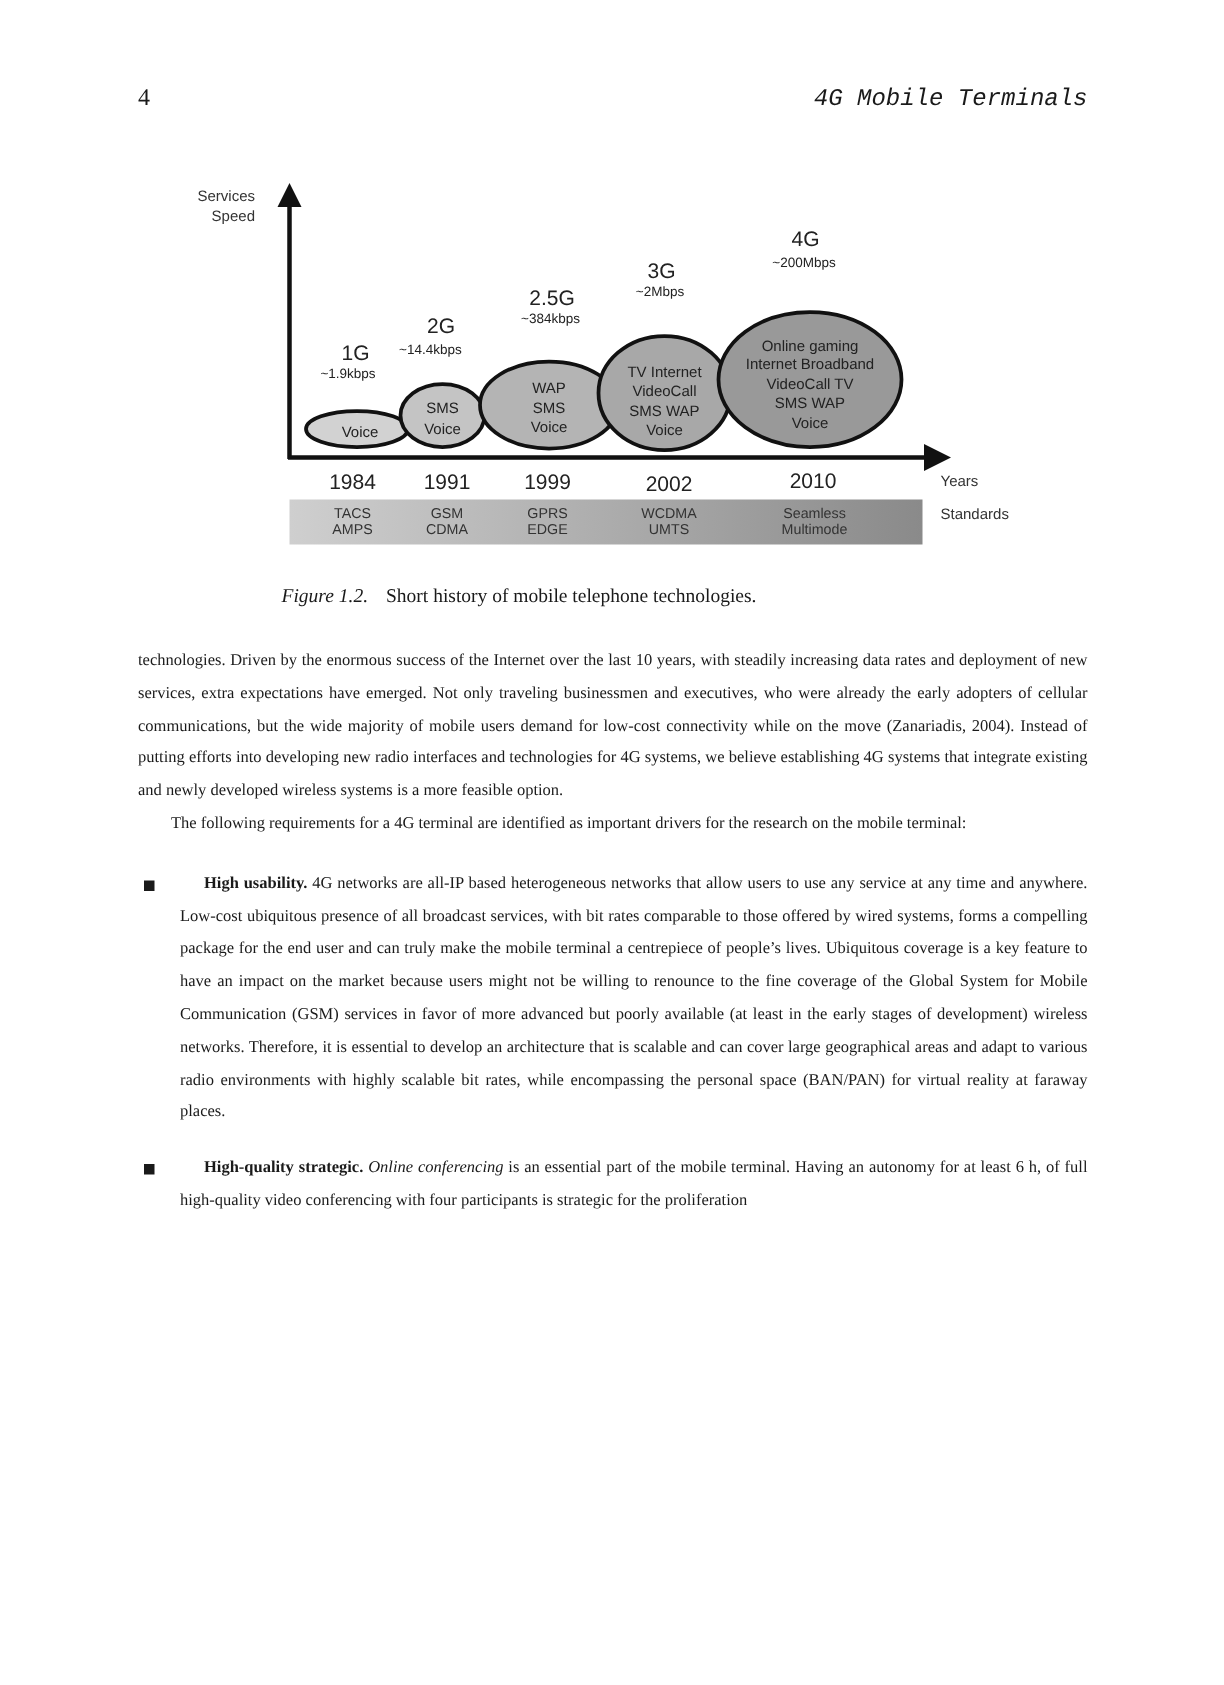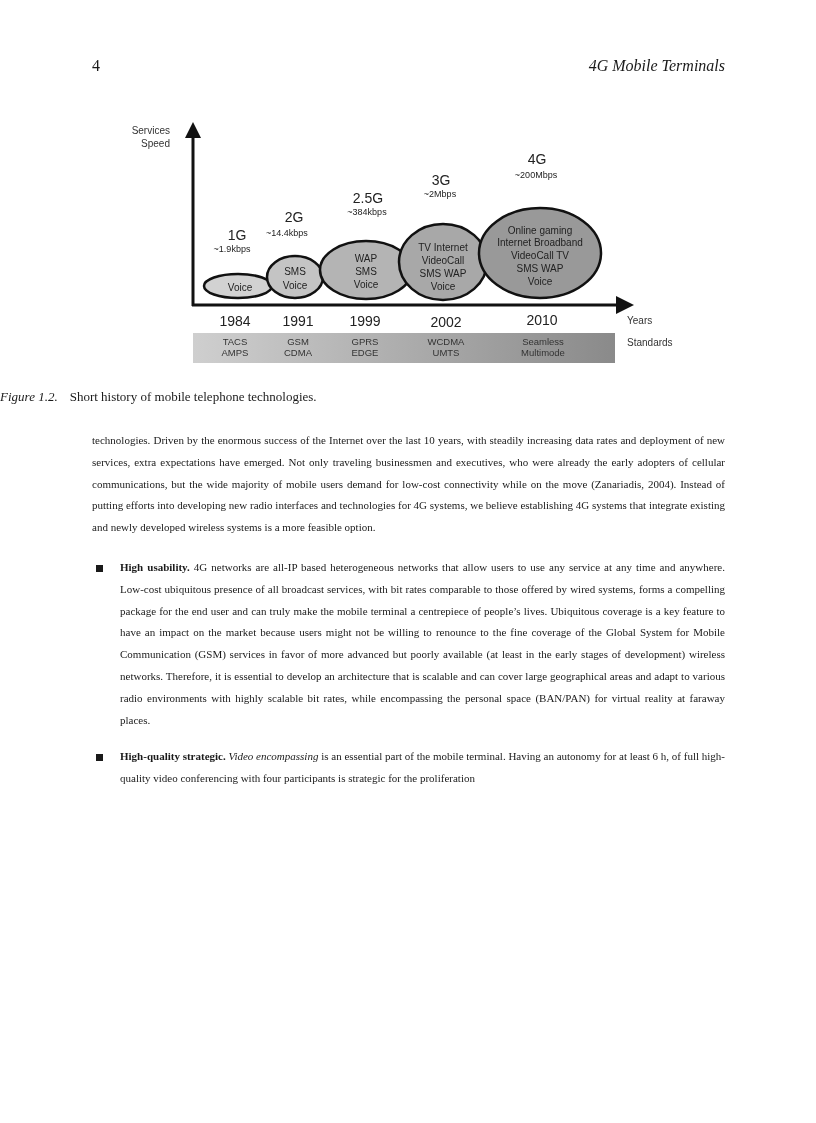--- a/index.html
+++ b/index.html
@@ -1,34 +1,34 @@
 <!DOCTYPE html>
 <html><head>
   <meta charset="utf-8">
   <style>
     html, body { margin: 0; padding: 0; background: #ffffff; }
     body { width: 816px; height: 1123px; position: relative; overflow: hidden; color: #1a1a1a; font-family: "Liberation Serif", "DejaVu Serif", serif; }
     .running-head { position: absolute; top: 57px; left: 92px; width: 633px; height: 22px; font-size: 16px; }
     .running-head .page-num { position: absolute; left: 0; top: 0; }
-    .running-head .chapter { position: absolute; right: 0; top: 0; font-style: italic; }
+    .running-head .chapter { position: absolute; right: 0; top: 0; font-style: italic; font-family: Liberation Mono, monospace; }
 
     .figure { position: absolute; left: 0; top: 110px; width: 700px; height: 300px; padding-left: 27px; }
     .figure svg { position: absolute; left: 0; top: 0; }
     .fig-sans { font-family: "Liberation Sans", "DejaVu Sans", sans-serif; }
 
-    .caption { position: absolute; top: 389px; left: 0; width: 692px; text-align: left; font-size: 13px; }
+    .caption { position: absolute; top: 389px; left: 0; width: 692px; text-align: center; font-size: 13px; }
     .caption .cap-label { font-style: italic; margin-right: 12px; }
 
     .body-text { position: absolute; left: 92px; top: 430px; width: 633px; font-size: 11px; line-height: 21.8px; text-align: justify; }
     .body-text p { margin: 0; }
     .body-text p.indent { text-indent: 22px; }
     .bullets { list-style: none; margin: 18px 0 0 0; padding: 0; }
     .bullets li { position: relative; padding-left: 28px; margin-bottom: 15px; }
     .bullets li .bullet-mark { position: absolute; left: 4px; top: 8px; width: 7px; height: 7px; background: #1a1a1a; }
-    .bullets li .lead { font-weight: bold; }
+    .bullets li .lead { font-weight: bold; margin-left: 16px; }
     .bullets li em { font-style: italic; }
   </style>
 </head>
 <body>
 
 <div class="running-head">
   <span class="page-num">4</span>
   <span class="chapter">4G Mobile Terminals</span>
 </div>
 
@@ -133,23 +133,24 @@
     <text x="627" y="346" font-size="10" fill="#333">Standards</text>
   </svg>
 </div>
 
 <div class="caption">
   <span class="cap-label">Figure 1.2.</span><span>Short history of mobile telephone technologies.</span>
 </div>
 
 <div class="body-text">
   <p>technologies. Driven by the enormous success of the Internet over the last 10 years, with steadily increasing data rates and deployment of new services, extra expectations have emerged. Not only traveling businessmen and executives, who were already the early adopters of cellular communications, but the wide majority of mobile users demand for low-cost connectivity while on the move (Zanariadis, 2004). Instead of putting efforts into developing new radio interfaces and technologies for 4G systems, we believe establishing 4G systems that integrate existing and newly developed wireless systems is a more feasible option.</p>
+  <p class="indent">The following requirements for a 4G terminal are identified as important drivers for the research on the mobile terminal:</p>
   <ul class="bullets">
     <li>
       <span class="bullet-mark"></span>
       <span class="lead">High usability.</span><span> 4G networks are all-IP based heterogeneous networks that allow users to use any service at any time and anywhere. Low-cost ubiquitous presence of all broadcast services, with bit rates comparable to those offered by wired systems, forms a compelling package for the end user and can truly make the mobile terminal a centrepiece of people’s lives. Ubiquitous coverage is a key feature to have an impact on the market because users might not be willing to renounce to the fine coverage of the Global System for Mobile Communication (GSM) services in favor of more advanced but poorly available (at least in the early stages of development) wireless networks. Therefore, it is essential to develop an architecture that is scalable and can cover large geographical areas and adapt to various radio environments with highly scalable bit rates, while encompassing the personal space (BAN/PAN) for virtual reality at faraway places.</span>
     </li>
     <li>
       <span class="bullet-mark"></span>
-      <span class="lead">High-quality strategic.</span> <em>Video encompassing</em><span> is an essential part of the mobile terminal. Having an autonomy for at least 6 h, of full high-quality video conferencing with four participants is strategic for the proliferation</span>
+      <span class="lead">High-quality strategic.</span> <em>Online conferencing</em><span> is an essential part of the mobile terminal. Having an autonomy for at least 6 h, of full high-quality video conferencing with four participants is strategic for the proliferation</span>
     </li>
   </ul>
 </div>
 
 </body></html>

